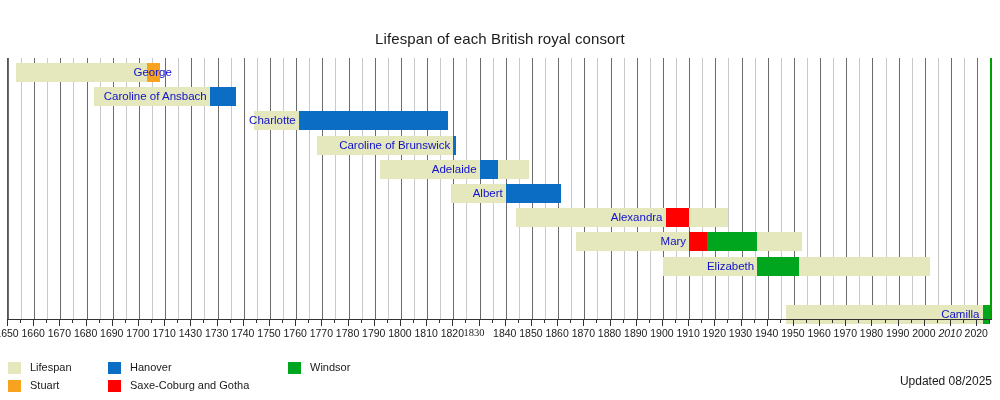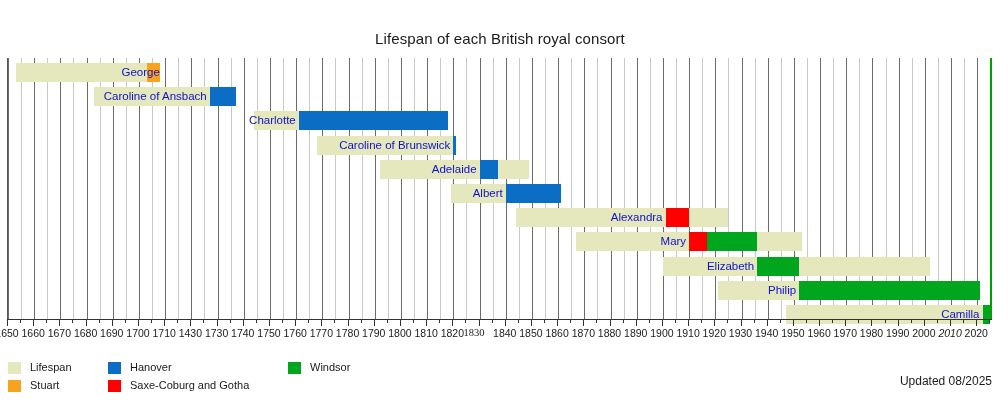--- a/index.html
+++ b/index.html
@@ -241,21 +241,21 @@
       <div class="gridline" style="left: 929.99px;"></div>
       <div class="gridline major" style="left: 943.09px;"></div>
       <div class="gridline" style="left: 956.18px;"></div>
       <div class="gridline major" style="left: 969.28px;"></div>
       <div class="gridline" style="left: 982.38px;"></div>
     </div>
   <div id="bars">
       <div class="bar-row" style="top: 5px; left: 0px; width: 985px;">
         <div class="seg" style="left: 7.86px; width: 130.98px; background: rgb(228, 232, 188);"></div>
         <div class="seg" style="left: 138.84px; width: 13.1px; background: rgb(247, 163, 32);"></div>
-        <div class="bar-label" style="left: 16px; width: 135.84px;">George</div>
+        <div class="bar-label" style="left: 2px; width: 135.84px; padding-left: 26px;">George</div>
       </div>
       <div class="bar-row" style="top: 29.2px; left: 0px; width: 985px;">
         <div class="seg" style="left: 86.45px; width: 115.27px; background: rgb(228, 232, 188);"></div>
         <div class="seg" style="left: 201.72px; width: 26.2px; background: rgb(11, 109, 196);"></div>
         <div class="bar-label" style="left: 0px; width: 198.72px;">Caroline of Ansbach</div>
       </div>
       <div class="bar-row" style="top: 53.4px; left: 0px; width: 985px;">
         <div class="seg" style="left: 246.25px; width: 44.53px; background: rgb(228, 232, 188);"></div>
         <div class="seg" style="left: 290.78px; width: 149.32px; background: rgb(11, 109, 196);"></div>
         <div class="bar-label" style="left: 0px; width: 287.78px;">Charlotte</div>
@@ -287,25 +287,20 @@
         <div class="seg" style="left: 681.12px; width: 18.34px; background: rgb(255, 0, 0);"></div>
         <div class="seg" style="left: 699.45px; width: 49.77px; background: rgb(0, 166, 30);"></div>
         <div class="seg" style="left: 749.23px; width: 44.53px; background: rgb(228, 232, 188);"></div>
         <div class="bar-label" style="left: 0px; width: 678.12px;">Mary</div>
       </div>
       <div class="bar-row" style="top: 198.6px; left: 0px; width: 985px;">
         <div class="seg" style="left: 654.92px; width: 94.31px; background: rgb(228, 232, 188);"></div>
         <div class="seg" style="left: 749.23px; width: 41.91px; background: rgb(0, 166, 30);"></div>
         <div class="seg" style="left: 791.14px; width: 130.98px; background: rgb(228, 232, 188);"></div>
         <div class="bar-label" style="left: 0px; width: 746.23px;">Elizabeth</div>
-      </div>
-      <div class="bar-row" style="top: 222.8px; left: 0px; width: 985px;">
-        <div class="seg" style="left: 709.93px; width: 81.21px; background: rgb(228, 232, 188);"></div>
-        <div class="seg" style="left: 791.14px; width: 180.76px; background: rgb(0, 166, 30);"></div>
-        <div class="bar-label" style="left: 0px; width: 788.14px;">Philip</div>
       </div>
       <div class="bar-row" style="top: 247px; left: 0px; width: 985px;">
         <div class="seg" style="left: 778.05px; width: 196.48px; background: rgb(228, 232, 188);"></div>
         <div class="seg" style="left: 974.52px; width: 7.86px; background: rgb(0, 166, 30);"></div>
         <div class="bar-label" style="left: 0px; width: 971.52px;">Camilla</div>
       </div>
     </div>
   <div id="today-line" style="left: 982.38px;"></div>
 </div>
 

